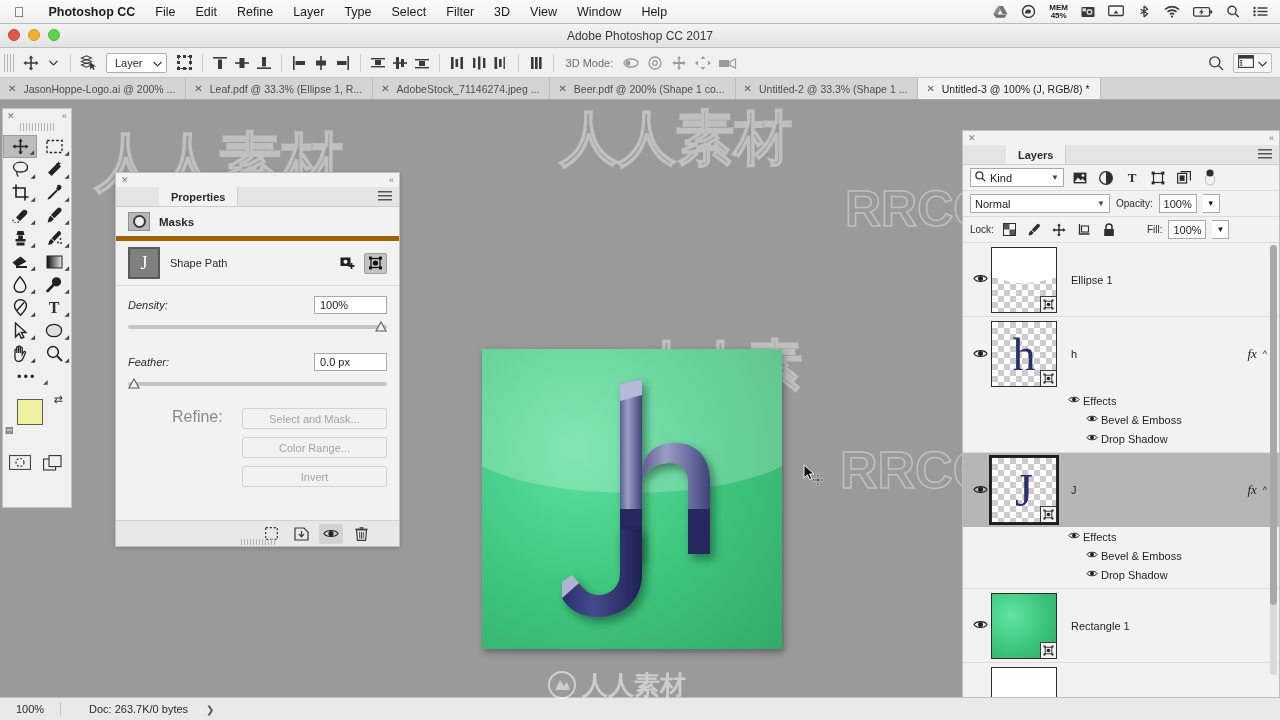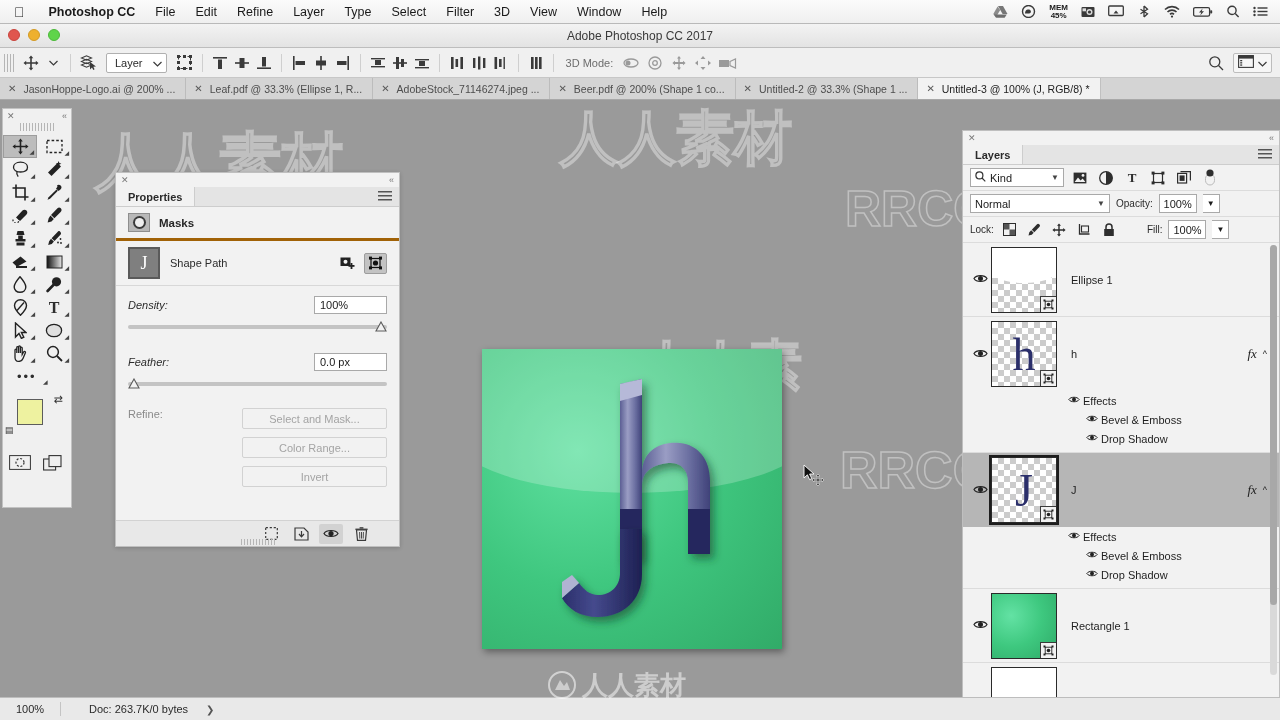--- a/index.html
+++ b/index.html
@@ -111,24 +111,24 @@
     position:absolute; left:115px; top:172px; width:285px; height:375px;
     background:#f2f2f2; border:1px solid #bfbfbf;
     box-shadow:0 1px 4px rgba(0,0,0,0.18);
     display:flex; flex-direction:column;
   }
   .pnl-topbar { height:14px; display:flex; align-items:center; justify-content:space-between;
      padding:0 5px; font-size:9px; color:#7a7a7a; }
   .pnl-tabrow { height:20px; background:#e4e4e4; display:flex; align-items:stretch;
      border-bottom:1px solid #cdcdcd; }
   .pnl-tab { background:#f2f2f2; display:flex; align-items:center; padding:0 12px;
-     font-size:11px; font-weight:bold; color:#2b2b2b; border-right:1px solid #cdcdcd; }
+     font-size:11px; font-weight:bold; color:#2b2b2b; border-right:1px solid #cdcdcd;margin-left:43px; }
   .pnl-menu { margin-left:auto; display:flex; align-items:center; padding:0 7px; font-size:12px; color:#555; }
   .masks-row { height:34px; display:flex; align-items:center; gap:9px; padding:8px 12px;
-     border-bottom:3px solid #a16207; }
+     border-bottom:5px solid #a16207; }
   .mask-badge { width:22px; height:19px; background:#b8b8b8; border:1px solid #8e8e8e;
      display:flex; align-items:center; justify-content:center; }
   .mask-badge .dot { width:9px; height:9px; border-radius:50%; background:#eee; box-shadow:0 0 0 2px #3a3a3a; }
   .masks-row .lbl { font-size:11.5px; font-weight:bold; color:#272727; }
   .shape-row { height:45px; display:flex; align-items:center; padding:0 12px; gap:10px;
      border-bottom:1px solid #d8d8d8; }
   .shape-thumb { width:32px; height:32px; background:#7f7f7f; border:2px solid #5a5a5a;
      display:flex; align-items:center; justify-content:center; color:#fff;
      font-family:"Liberation Serif",serif; font-size:18px; }
   .shape-row .lbl { font-size:11px; color:#2b2b2b; }
@@ -138,21 +138,21 @@
   .sa-btn.on { background:#c3c3c3; border:1px solid #9d9d9d; }
   .prop-group { padding:10px 12px 0; }
   .prow { display:flex; align-items:center; }
   .prow .plabel { font-size:11px; color:#2b2b2b;font-style:italic; }
   .pfield { margin-left:auto; width:73px; height:18px; background:#fff; border:1px solid #a9a9a9;
      font-size:11px; display:flex; align-items:center; padding-left:5px; color:#1a1a1a; }
   .slider { position:relative; height:14px; margin-top:7px; }
   .slider .track { position:absolute; left:0; right:0; top:4px; height:4px; background:#c4c4c4; border-radius:2px; }
   .slider .knob { position:absolute; top:0; width:12px; height:11px; }
   .knob svg { display:block; }
-  .refine-label { font-size:11px; color:#8a8a8a; }
+  .refine-label { font-size:16px; color:#8a8a8a;margin-left:44px; }
   .rbtn { width:145px; height:21px; border:1px solid #d2d2d2; background:#f2f2f2;
      display:flex; align-items:center; justify-content:center; font-size:11px; color:#a4a4a4;
      border-radius:2px; margin-bottom:8px; }
   .refine-block { display:flex; padding:0 12px; margin-top:16px; }
   .refine-right { margin-left:auto; }
   .pnl-footer { margin-top:auto; height:26px; background:#e8e8e8; border-top:1px solid #d2d2d2;
      display:flex; align-items:center; justify-content:flex-end; gap:6px; padding-right:26px; }
   .fbtn { width:24px; height:20px; display:flex; align-items:center; justify-content:center;
      font-size:12px; color:#3a3a3a; border-radius:2px; }
   .fbtn.on { background:#d2d2d2; }

